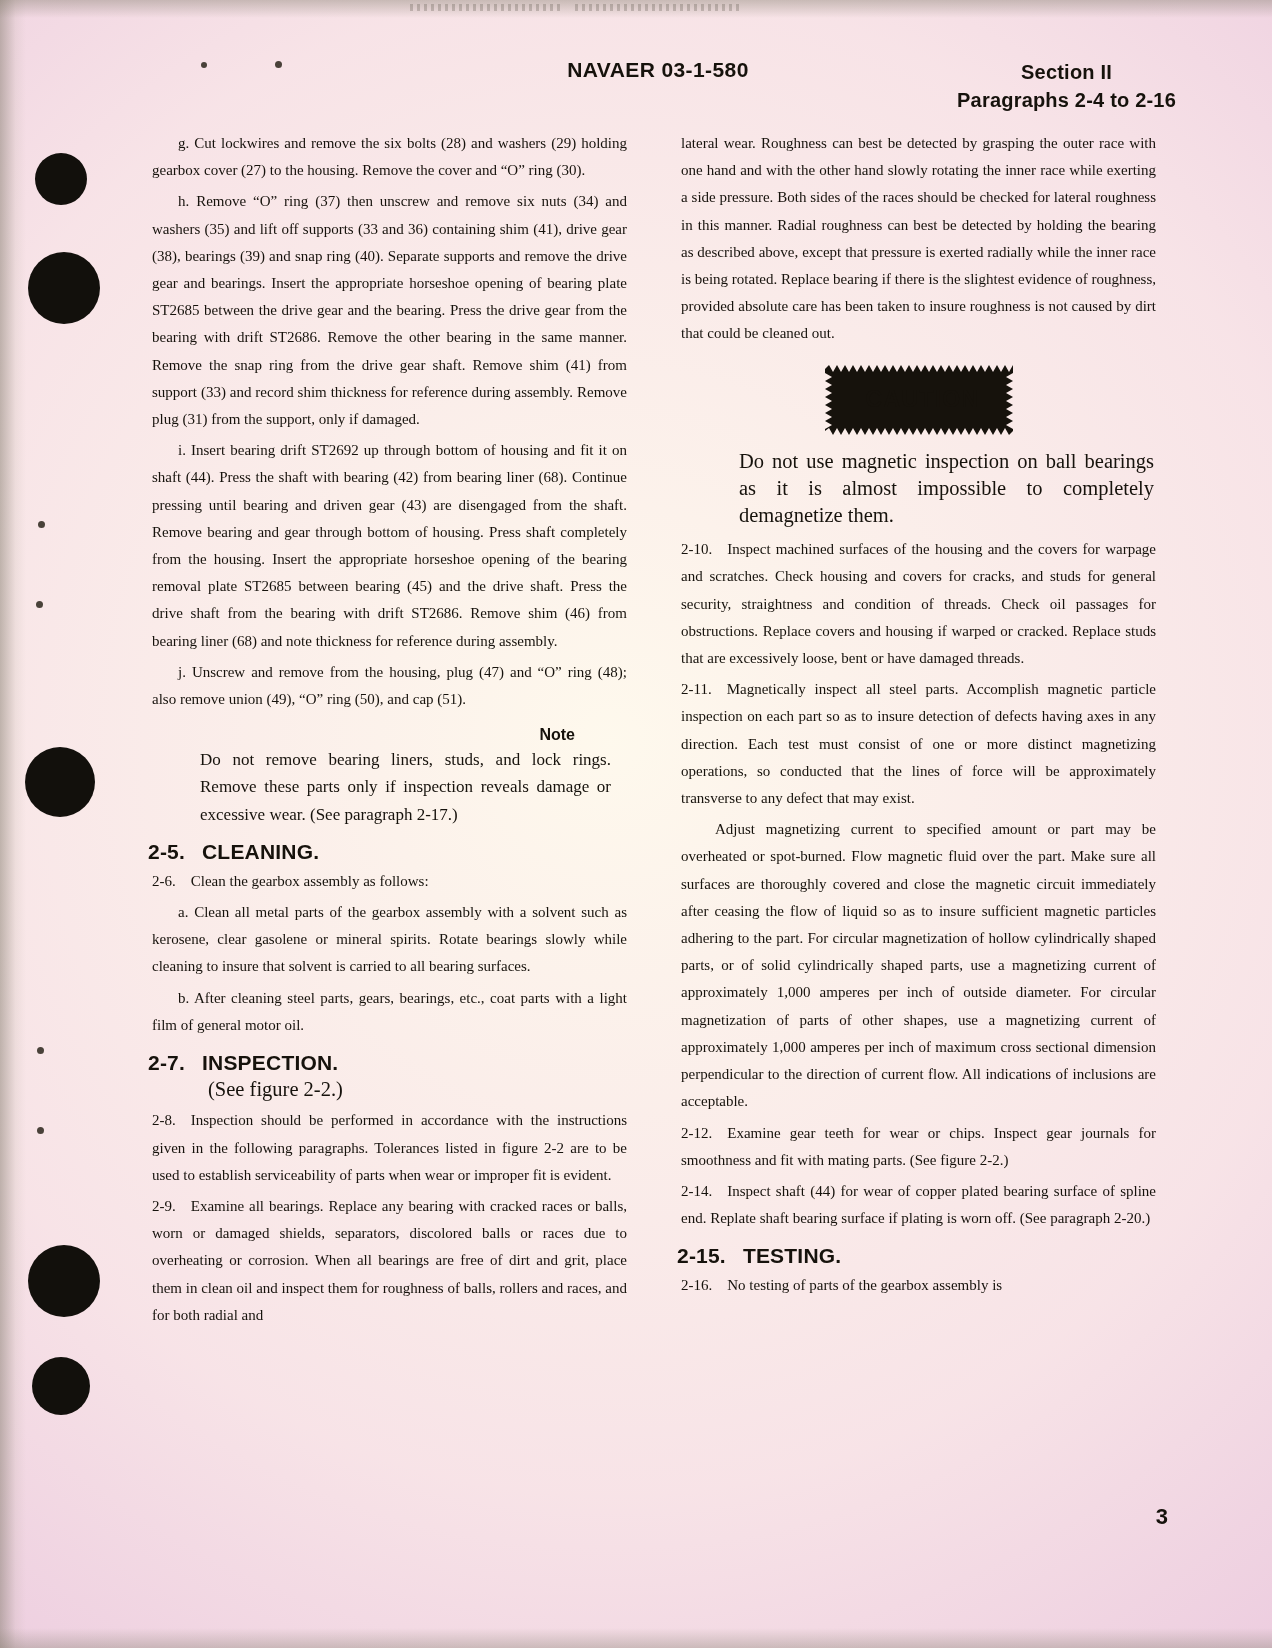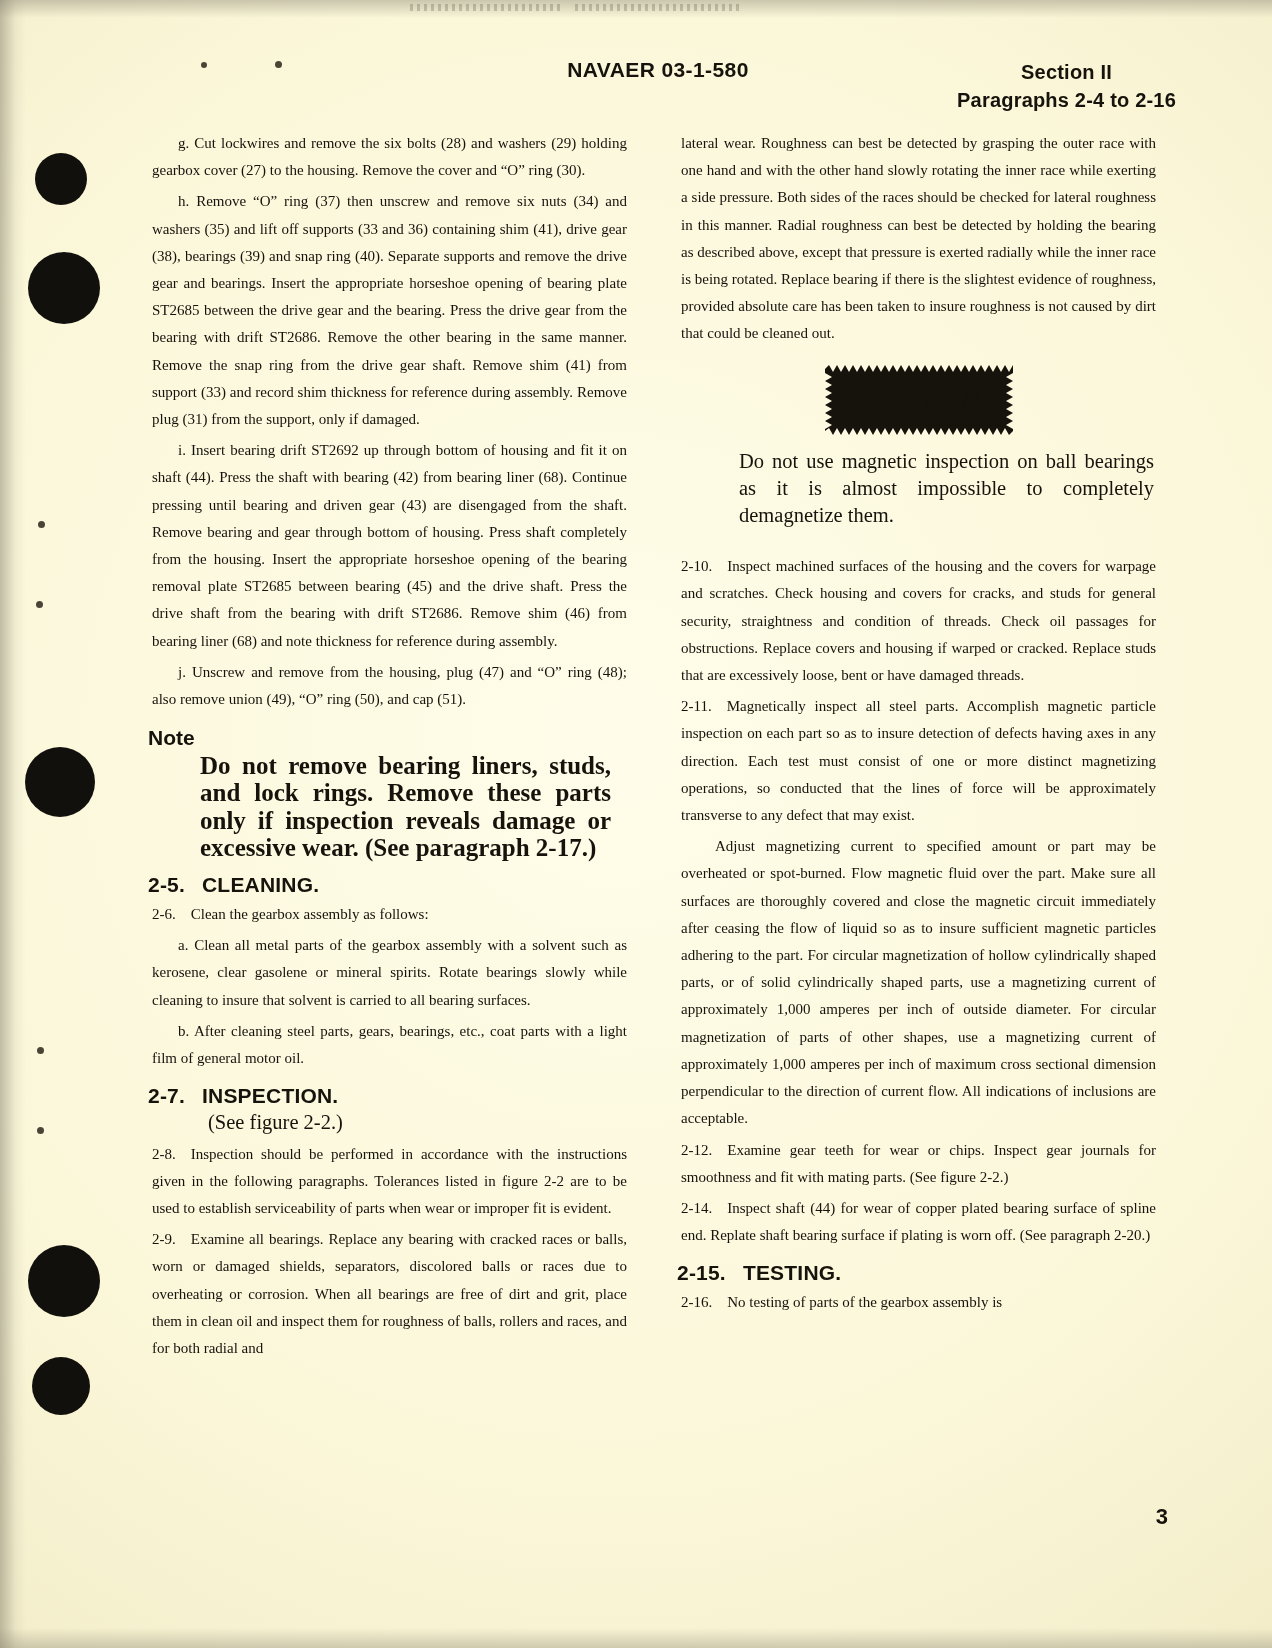--- a/index.html
+++ b/index.html
@@ -4,21 +4,21 @@
 <style>
   html, body {
     margin: 0;
     padding: 0;
     background: #8d8d85;
   }
   .page {
     position: relative;
     width: 1272px;
     height: 1648px;
-    background: #fef9c3;
+    background: #f0abfc;
     overflow: hidden;
     font-family: "Liberation Serif", "DejaVu Serif", serif;
     color: #16120c;
   }
   
   .paper-tint {
     position: absolute;
     inset: 0;
     background:
       radial-gradient(ellipse 120% 95% at 48% 45%, rgba(255,253,236,0.95) 0%, rgba(250,246,224,0.75) 48%, rgba(228,221,196,0.55) 80%, rgba(198,191,168,0.6) 100%);
@@ -129,33 +129,32 @@
 
   .subline {
     margin: 0 0 0 0;
     font-size: 20.5px;
     line-height: 27.2px;
     text-indent: 60px;
   }
 
   .note-title {
     margin: 13px 0 2px 0;
-    text-align: left;
-    font-family: "Liberation Sans", "DejaVu Sans", sans-serif;
-    font-weight: bold;
-    font-size: 21px;
+    text-align: right;
+    font-family: "Liberation Sans", "DejaVu Sans", sans-serif;
+    font-weight: bold;
+    font-size: 16px;
     padding-right: 56px;
   }
   .note-body {
     margin: 0 0 10px 0;
     padding: 0 20px 0 52px;
-    font-size: 25px;
+    font-size: 17px;
     line-height: 27.2px;
     text-align: justify;
-    font-weight: bold;
   }
 
   
   .caution-wrap {
     position: relative;
     margin: 16px auto 12px auto;
     width: 198px;
     height: 72px;
   }
   .caution-wrap svg { position: absolute; inset: 0; }
@@ -165,21 +164,21 @@
     display: flex;
     align-items: center;
     justify-content: center;
     font-family: "Liberation Sans", "DejaVu Sans", sans-serif;
     font-weight: bold;
     font-size: 23px;
     letter-spacing: 1.3px;
     padding-left: 8px;
   }
   .caution-body {
-    margin: 0 0 24px 0;
+    margin: 0 0 7px 0;
     padding: 0 6px 0 62px;
     font-size: 20.5px;
     line-height: 27.2px;
     text-align: justify;
   }
 
   .page-number {
     position: absolute;
     right: 104px;
     bottom: 118px;

